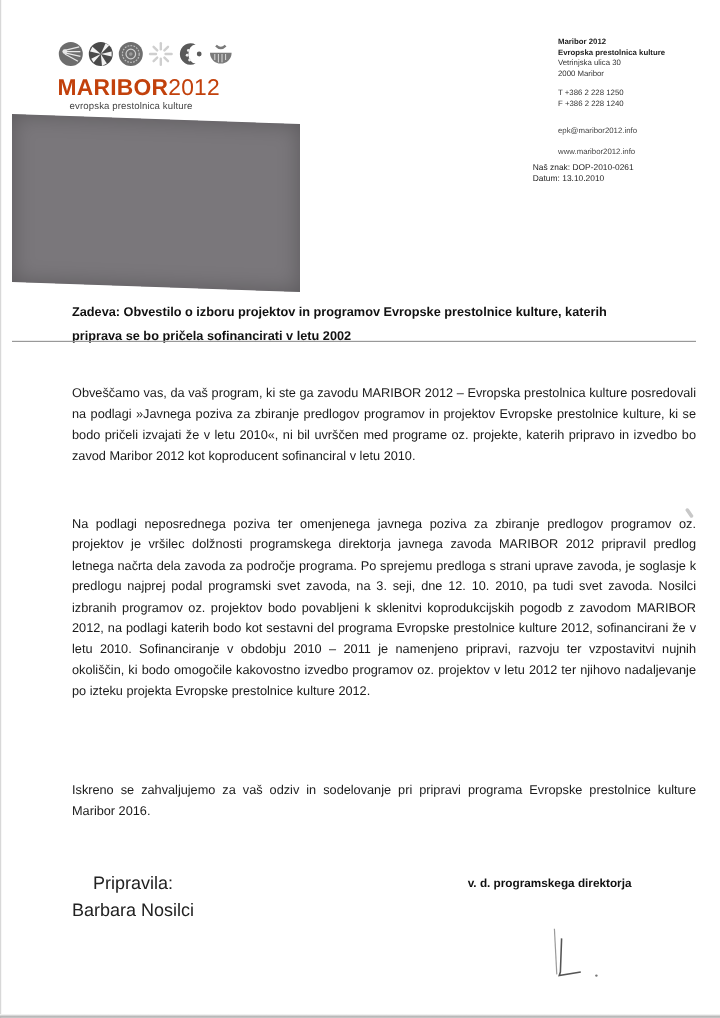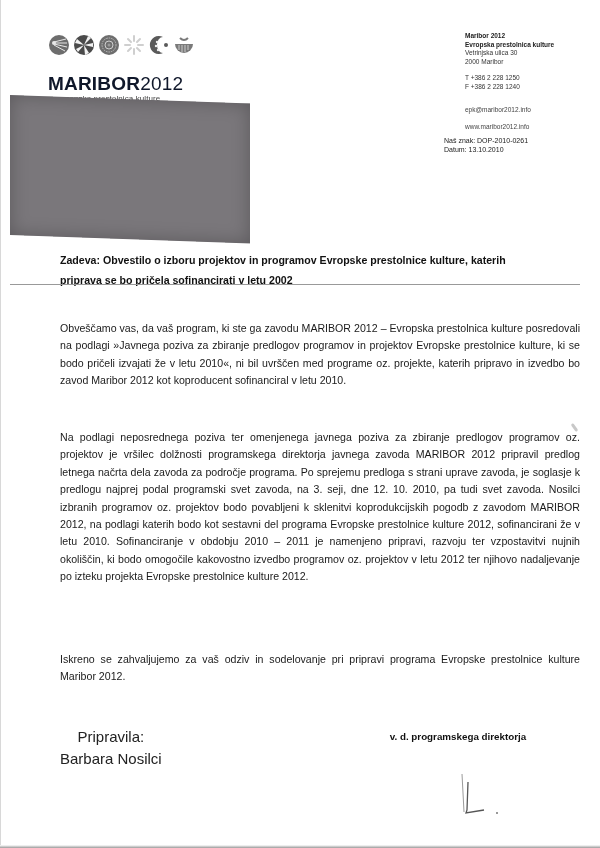--- a/index.html
+++ b/index.html
@@ -7,21 +7,21 @@
     width: 600px; height: 848px; background: #ffffff; position: relative; overflow: hidden;
     font-family: "Liberation Sans", sans-serif; color: #1a1a1a;
   }
   .page-edge-left { position: absolute; left: 0; top: 0; width: 1px; height: 848px; background: #d8d8d8; }
   .page-edge-bottom { position: absolute; left: 0; bottom: 0; width: 600px; height: 3px; background: linear-gradient(#ffffff, #9a9a9a); }
 
   
   .logo { position: absolute; left: 48px; top: 34px; width: 160px; }
   .logo-icons { display: flex; gap: 3px; height: 22px; align-items: center; }
   .logo-icons svg { width: 22px; height: 22px; display: block; }
-  .logo-title { font-size: 19px; font-weight: bold; letter-spacing: 0.2px; color: #0f172a; margin-top: 18px; line-height: 20px; }
+  .logo-title { font-size: 19px; font-weight: bold; letter-spacing: 0.2px; color: #c2410c; margin-top: 8px; line-height: 20px; }
   .logo-title .year { font-weight: normal; }
   .logo-sub { font-size: 8px; color: #444; margin-left: 10px; line-height: 10px; letter-spacing: 0.1px; }
 
   
   .redaction {
     position: absolute; left: 10px; top: 95px; width: 240px; height: 140px;
     background: #7a777b; transform: skewY(2deg); transform-origin: left top;
     box-shadow: inset 0 0 18px rgba(0,0,0,0.25);
   }
 
@@ -137,21 +137,21 @@
 </div>
 
 <div class="subject">
   <div>Zadeva: Obvestilo o izboru projektov in programov Evropske prestolnice kulture, katerih</div>
   <div>priprava se bo pričela sofinancirati v letu 2002</div>
 </div>
 <div class="subject-rule"></div>
 
 <div class="para p1">Obveščamo vas, da vaš program, ki ste ga zavodu MARIBOR 2012 – Evropska prestolnica kulture posredovali na podlagi »Javnega poziva za zbiranje predlogov programov in projektov Evropske prestolnice kulture, ki se bodo pričeli izvajati že v letu 2010«, ni bil uvrščen med programe oz. projekte, katerih pripravo in izvedbo bo zavod Maribor 2012 kot koproducent sofinanciral v letu 2010.</div>
 <div class="para p2">Na podlagi neposrednega poziva ter omenjenega javnega poziva za zbiranje predlogov programov oz. projektov je vršilec dolžnosti programskega direktorja javnega zavoda MARIBOR 2012 pripravil predlog letnega načrta dela zavoda za področje programa. Po sprejemu predloga s strani uprave zavoda, je soglasje k predlogu najprej podal programski svet zavoda, na 3. seji, dne 12. 10. 2010, pa tudi svet zavoda. Nosilci izbranih programov oz. projektov bodo povabljeni k sklenitvi koprodukcijskih pogodb z zavodom MARIBOR 2012, na podlagi katerih bodo kot sestavni del programa Evropske prestolnice kulture 2012, sofinancirani že v letu 2010. Sofinanciranje v obdobju 2010 – 2011 je namenjeno pripravi, razvoju ter vzpostavitvi nujnih okoliščin, ki bodo omogočile kakovostno izvedbo programov oz. projektov v letu 2012 ter njihovo nadaljevanje po izteku projekta Evropske prestolnice kulture 2012.</div>
-<div class="para p3">Iskreno se zahvaljujemo za vaš odziv in sodelovanje pri pripravi programa Evropske prestolnice kulture Maribor 2012.</div>
+<div class="para p3">Iskreno se zahvaljujemo za vaš odziv in sodelovanje pri pripravi programa Evropske prestolnice kulture Maribor 2016.</div>
 <div class="speck"></div>
 
 <div class="sig-left">
   <div>Pripravila:</div>
   <div>Barbara Nosilci</div>
 </div>
 <div class="sig-right">
   <div>v. d. programskega direktorja</div>
 </div>
 <svg class="signature" viewBox="0 0 60 50">

